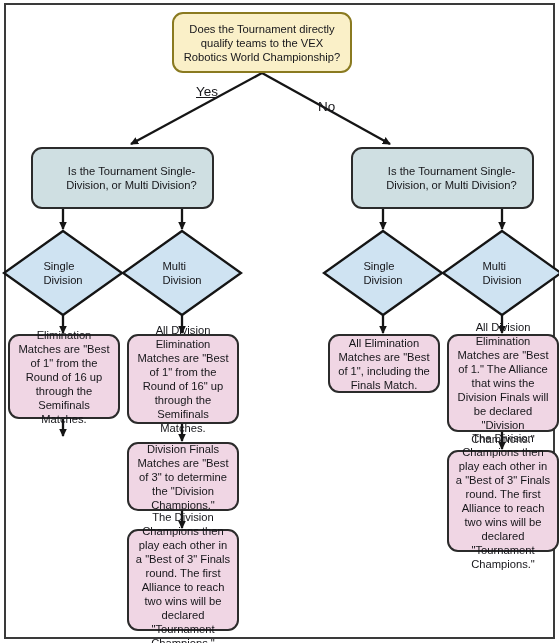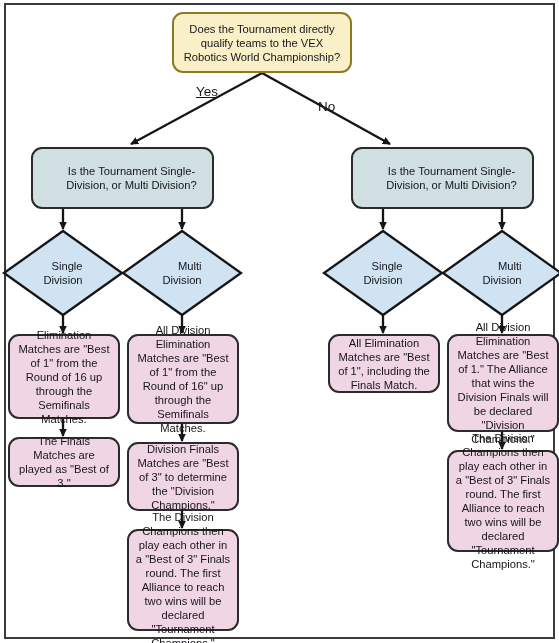--- a/index.html
+++ b/index.html
@@ -77,21 +77,21 @@
   }
   .diamond-label {
     position: absolute;
     left: 0;
     top: 0;
     width: 100%;
     height: 100%;
     display: flex;
     align-items: center;
     justify-content: center;
-    text-align: right;
+    text-align: left;
     font-size: 11.2px;
     color: #16161a;
     line-height: 1.25;
     white-space: pre-line;
   }
   .edge-label {
     position: absolute;
     font-size: 13.5px;
     color: #16161a;
     white-space: nowrap;
@@ -180,23 +180,20 @@
 
   <div class="diamond-wrap" style="left:443px; top:231px; width:118px; height:84px;">
     <div class="diamond-label">Multi
 Division</div>
   </div>
 
   <div class="node rbox outcome" style="left:8px; top:334px; width:112px; height:85px;">
     <span class="txt">Elimination Matches are "Best of 1" from the Round of 16 up through the Semifinals Matches.</span>
   </div>
 
-  <div class="node rbox outcome" style="left:8px; top:437px; width:112px; height:50px;">
-    <span class="txt">The Finals Matches are played as "Best of 3."</span>
-  </div>
 
   <div class="node rbox outcome" style="left:127px; top:334px; width:112px; height:90px;">
     <span class="txt">All Division Elimination Matches are "Best of 1" from the Round of 16" up through the Semifinals Matches.</span>
   </div>
 
   <div class="node rbox outcome" style="left:127px; top:442px; width:112px; height:69px;">
     <span class="txt">Division Finals Matches are "Best of 3" to determine the "Division Champions."</span>
   </div>
 
   <div class="node rbox outcome" style="left:127px; top:529px; width:112px; height:102px;">

